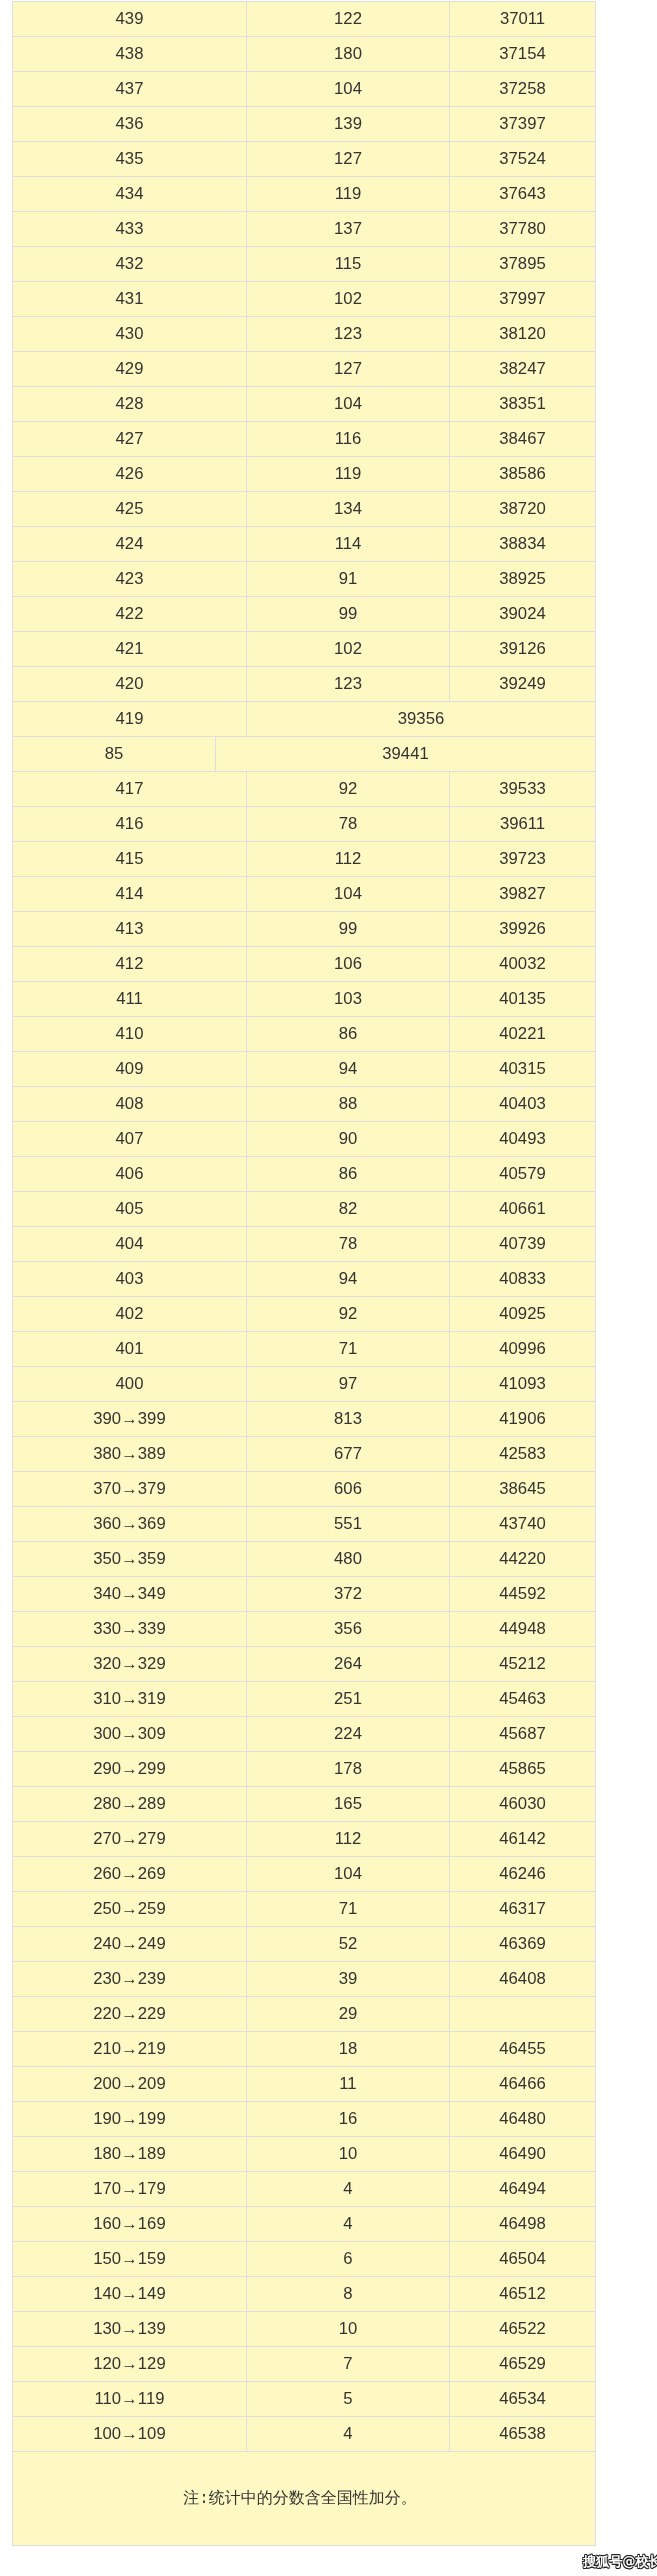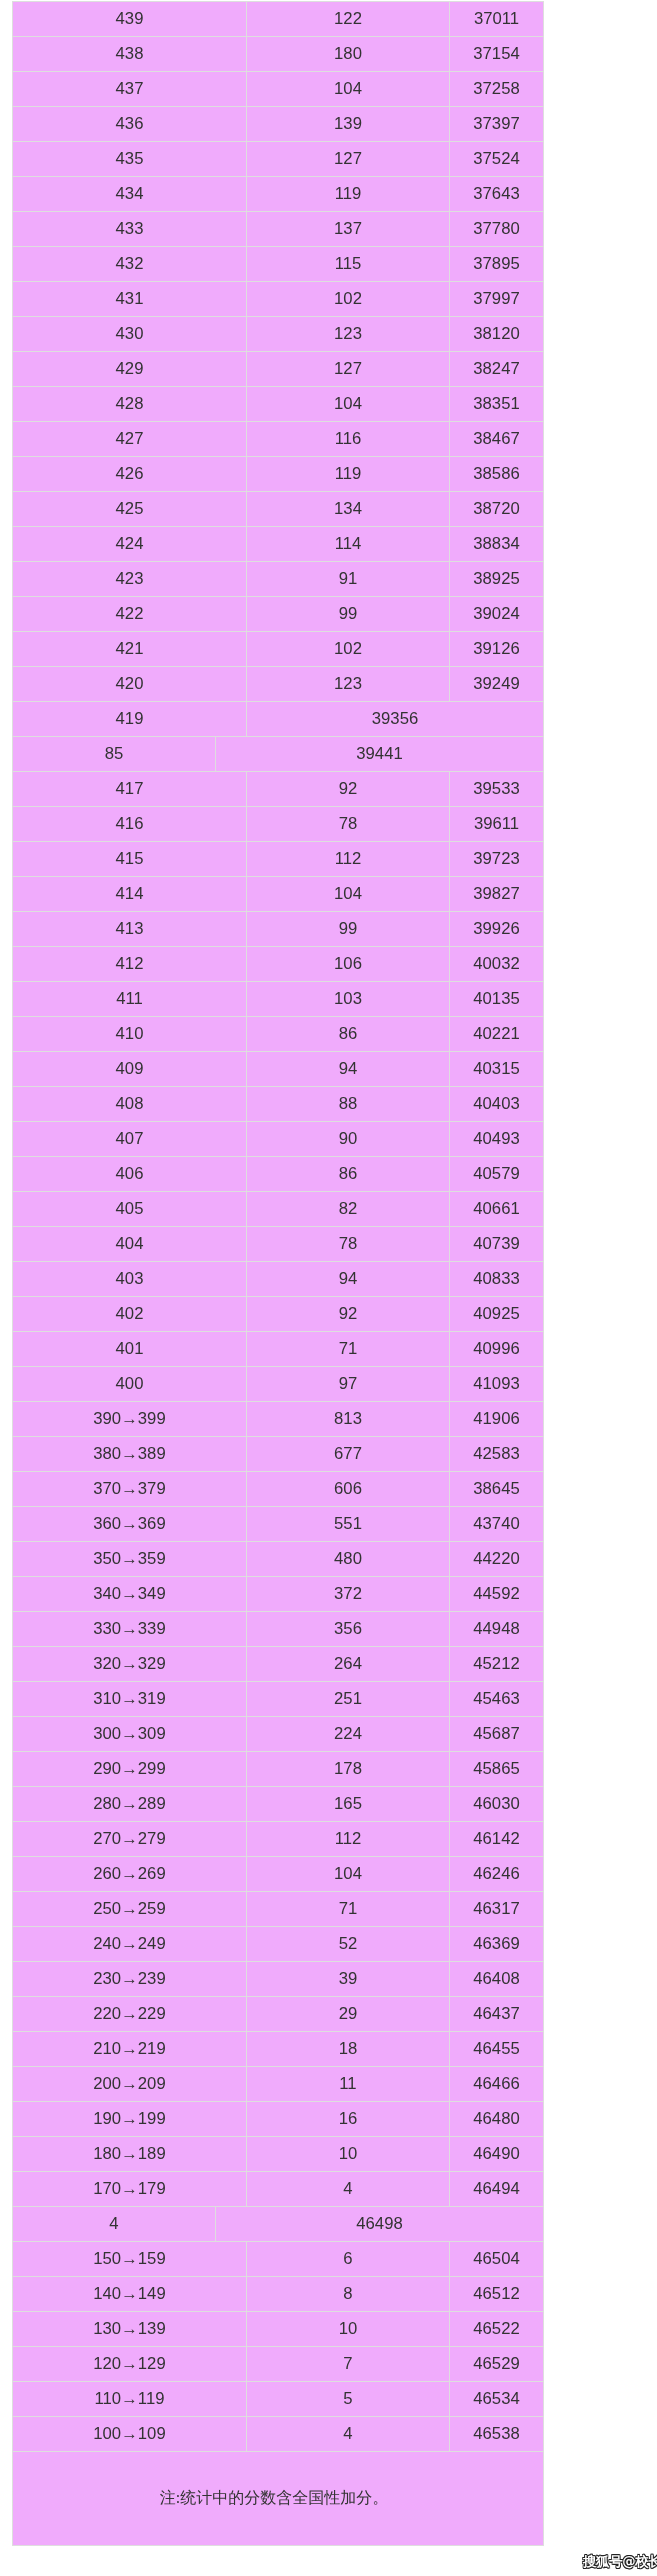--- a/index.html
+++ b/index.html
@@ -11,25 +11,25 @@
       width: 657px;
       height: 2576px;
       position: relative;
       overflow: hidden;
       font-family: "Liberation Sans", "DejaVu Sans", sans-serif;
     }
     .score-table {
       position: absolute;
       left: 12px;
       top: 1.3px;
-      width: 532px;
+      width: 584px;
       box-sizing: border-box;
       border: 1.3px solid #dedede;
       border-bottom: none;
-      background: #f0abfc;
+      background: #fef9c3;
     }
     .row {
       display: flex;
       height: 35px;
       box-sizing: border-box;
       border-bottom: 1.3px solid #dedede;
     }
     .cell {
       display: flex;
       align-items: center;
@@ -42,21 +42,21 @@
     .c1 { width: 234px; border-right: 1.3px solid #dedede; }
     .c2 { width: 203px; border-right: 1.3px solid #dedede; }
     .c3 { flex: 1; }
     .note {
       height: 94px;
       box-sizing: border-box;
       border-bottom: 1.3px solid #dedede;
       display: flex;
       align-items: center;
       justify-content: center;
-      font-family: Liberation Serif, serif;
+      font-family: Liberation Mono, monospace;
       font-size: 16px;
       color: #333333;
       padding-right: 8px;
     }
     .watermark {
       position: absolute;
       left: 537px;
       top: 2553px;
       font-family: "DejaVu Sans", "Liberation Sans", sans-serif;
       font-size: 13.4px;
@@ -355,21 +355,20 @@
     <div class="cell c3">46369</div>
   </div>
     <div class="row">
     <div class="cell c1">230→239</div>
     <div class="cell c2">39</div>
     <div class="cell c3">46408</div>
   </div>
     <div class="row">
     <div class="cell c1">220→229</div>
     <div class="cell c2">29</div>
-    <div class="cell c3">46437</div>
   </div>
     <div class="row">
     <div class="cell c1">210→219</div>
     <div class="cell c2">18</div>
     <div class="cell c3">46455</div>
   </div>
     <div class="row">
     <div class="cell c1">200→209</div>
     <div class="cell c2">11</div>
     <div class="cell c3">46466</div>
@@ -383,20 +382,21 @@
     <div class="cell c1">180→189</div>
     <div class="cell c2">10</div>
     <div class="cell c3">46490</div>
   </div>
     <div class="row">
     <div class="cell c1">170→179</div>
     <div class="cell c2">4</div>
     <div class="cell c3">46494</div>
   </div>
     <div class="row">
+    <div class="cell c1">160→169</div>
     <div class="cell c2">4</div>
     <div class="cell c3">46498</div>
   </div>
     <div class="row">
     <div class="cell c1">150→159</div>
     <div class="cell c2">6</div>
     <div class="cell c3">46504</div>
   </div>
     <div class="row">
     <div class="cell c1">140→149</div>

